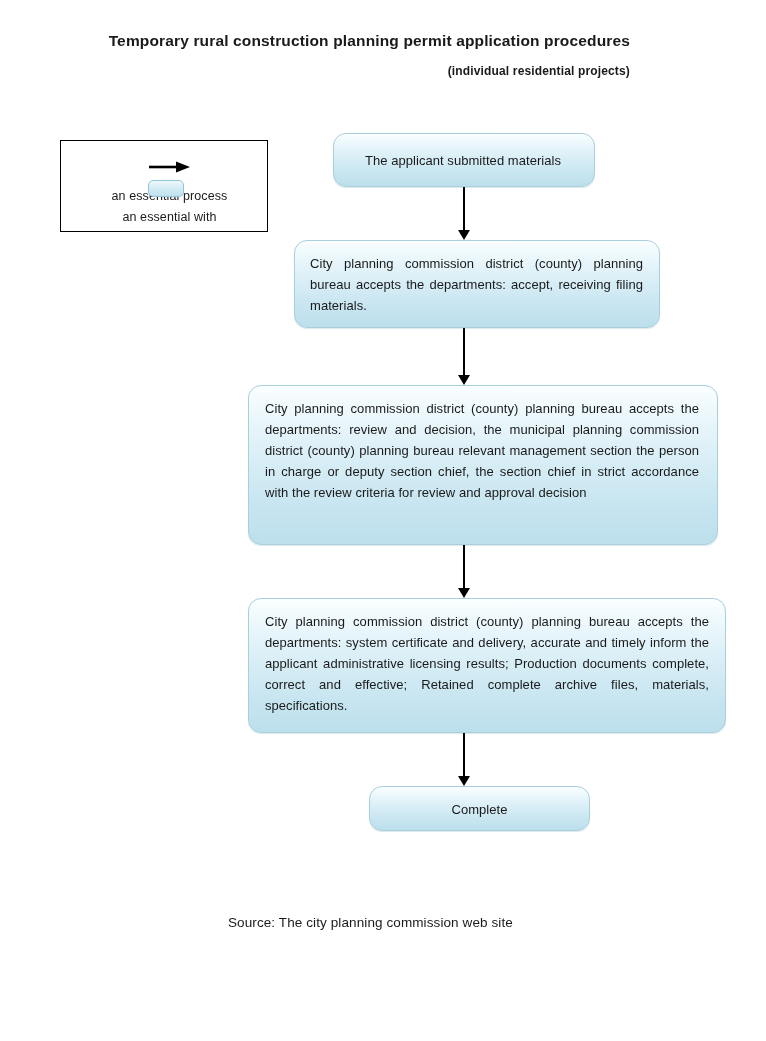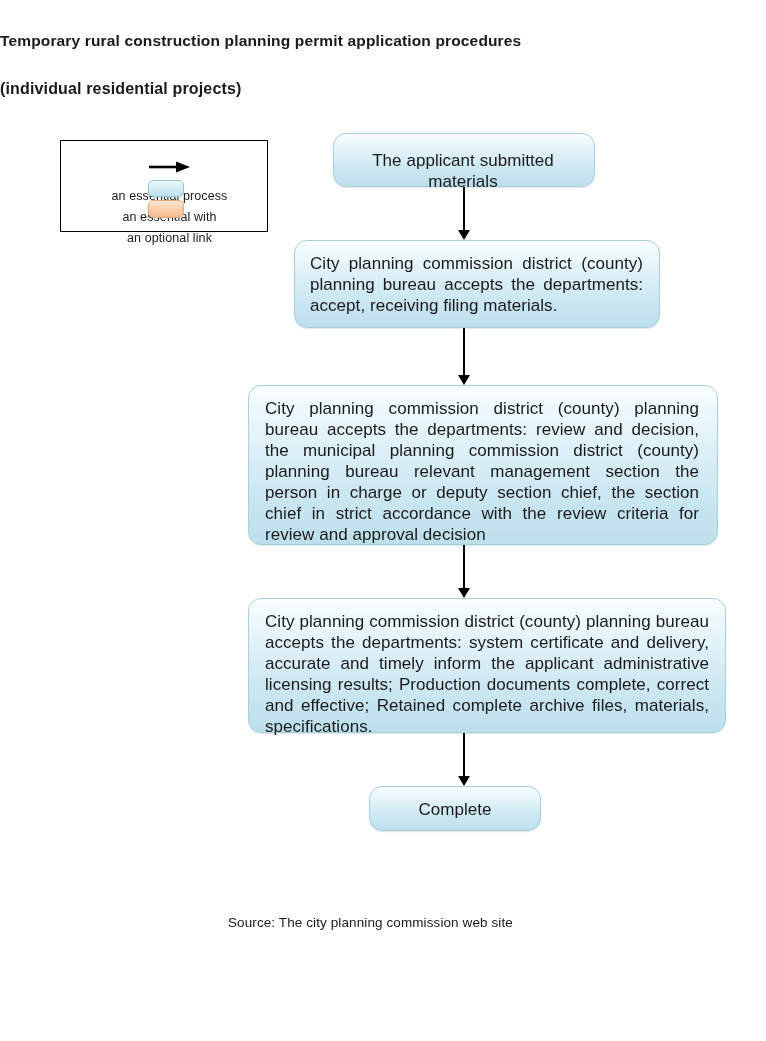--- a/index.html
+++ b/index.html
@@ -15,34 +15,34 @@
     color: #1a1a1a;
     overflow: hidden;
   }
 
   
   .title-block {
     position: absolute;
     top: 30px;
     left: 0;
     width: 630px;
-    text-align: left;
+    text-align: right;
   }
   .title-line1 {
     font-size: 15.5px;
     font-weight: bold;
     letter-spacing: 0.15px;
     line-height: 22px;
   }
   .title-line2 {
-    font-size: 16px;
+    font-size: 12px;
     font-weight: bold;
     letter-spacing: 0.15px;
     line-height: 22px;
-    margin-top: 26px;
+    margin-top: 8px;
   }
 
   
   .legend {
     position: absolute;
     left: 60px;
     top: 140px;
     width: 208px;
     height: 92px;
     border: 1.4px solid #000000;
@@ -96,38 +96,38 @@
         #fbfeff 0%,
         #f0fafd 12%,
         #ddf0f7 40%,
         #c9e6f1 72%,
         #bcdfec 100%);
     box-shadow: 0 1px 1px rgba(120,160,180,0.25);
     display: flex;
     align-items: flex-start;
   }
   .node-text {
-    font-size: 17px;
+    font-size: 13px;
     line-height: 21px;
     text-align: justify;
     text-align-last: left;
     letter-spacing: 0.05px;
     width: 100%;
   }
   .node.center .node-text {
     text-align: center;
     text-align-last: center;
   }
 
   
   #node-start      { left: 333px; top: 133px; width: 262px; height: 54px; padding: 16px 16px 0 14px; }
   #node-accept     { left: 294px; top: 240px; width: 366px; height: 88px; padding: 12px 16px 0 15px; }
   #node-review     { left: 248px; top: 385px; width: 470px; height: 160px; padding: 12px 18px 0 16px; }
   #node-certificate{ left: 248px; top: 598px; width: 478px; height: 135px; padding: 12px 16px 0 16px; }
-  #node-complete   { left: 369px; top: 786px; width: 172px; height: 45px; padding: 12px 10px 0 10px; }
+  #node-complete   { left: 369px; top: 786px; width: 221px; height: 45px; padding: 12px 10px 0 10px; }
 
   
   .connector {
     position: absolute;
     width: 14px;
     left: 0;
   }
   .connector .stem {
     position: absolute;
     left: 6px;
@@ -178,26 +178,20 @@
   </div>
 
   <div class="legend-row">
     <span class="legend-icon">
       <span class="swatch-blue"></span>
     </span>
     <span class="legend-label">an essential with</span>
   </div>
 
 
-  <div class="legend-row">
-    <span class="legend-icon">
-      <span class="swatch-orange"></span>
-    </span>
-    <span class="legend-label">an optional link</span>
-  </div>
 
 </div>
 
 <div class="node center" id="node-start">
   <div class="node-text">The applicant submitted materials</div>
 </div>
 
 <div class="node" id="node-accept">
   <div class="node-text">City planning commission district (county) planning bureau accepts the departments: accept, receiving filing materials.</div>
 </div>

